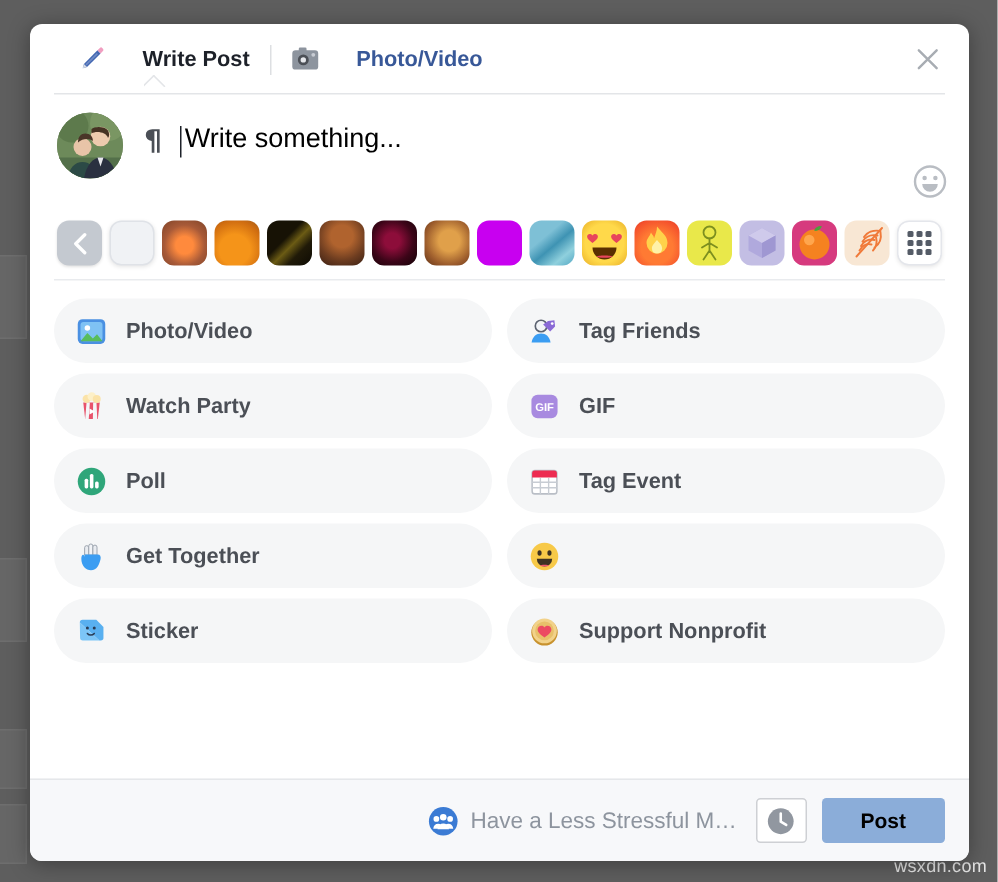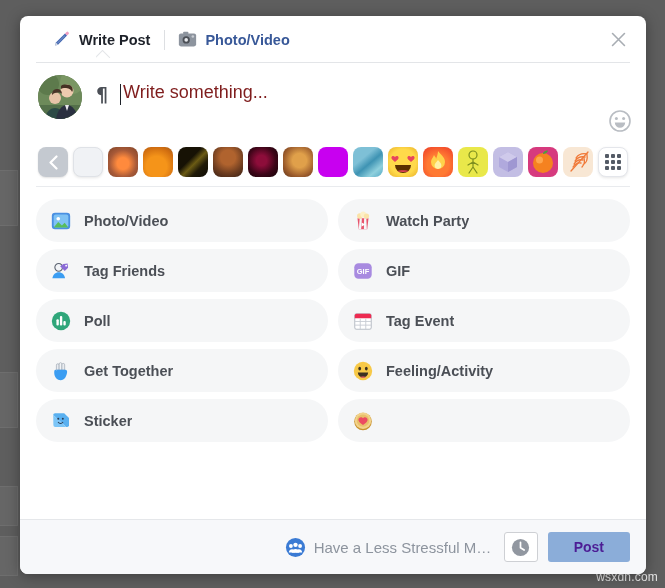--- a/index.html
+++ b/index.html
@@ -38,21 +38,21 @@
     position: relative;
     height: 47px;
     display: flex; align-items: center;
     padding: 0 14px 0 18px;
   }
   .tabbar:after {
     content: ""; position: absolute; left: 16px; right: 16px; bottom: 0;
     height: 1px; background: #e3e5e8;
   }
   .tab {
-    display: flex; align-items: center; gap: 8px;
+    display: flex; align-items: center; gap: 24px;
     padding: 0 14px; height: 34px;
     cursor: pointer; position: relative; justify-content: flex-end;
   }
   .tab .lbl {
     font-size: 14.5px; font-weight: bold; color: #385898; white-space: nowrap;
   }
   .tab.active .lbl { color: #1d2129; }
   .tab + .tab:before {
     content: ""; position: absolute; left: 0; top: 7px;
     width: 1px; height: 20px; background: #dddfe2;
@@ -94,21 +94,21 @@
     margin: 8px 0 0 14px;
     font-size: 19px; color: #4b4f56; font-weight: bold;
     font-family: "DejaVu Sans", sans-serif;
   }
   .cursor {
     width: 1px; height: 21px; background: #1d2129;
     margin: 9px 0 0 12px; flex: 0 0 auto;
   }
   .placeholder {
     margin: 7px 0 0 2px;
-    font-size: 18px; color: #7f1d1d;
+    font-size: 18px; color: #000000;
     font-family: "Liberation Sans", sans-serif;
   }
   .emoji-btn {
     position: absolute; right: 14px; top: 46px;
     width: 24px; height: 24px; cursor: pointer;
   }
 
   
   .swatch-row {
     display: flex; align-items: center; gap: 5px;
@@ -177,21 +177,21 @@
     font-size: 15px; color: #8d949e;
     max-width: 180px; white-space: nowrap; overflow: hidden; text-overflow: ellipsis;
   }
   .sched-btn {
     width: 34px; height: 30px; border: 1px solid #ced0d4; border-radius: 3px;
     background: #fff; display: flex; align-items: center; justify-content: center;
     cursor: pointer;
   }
   .post-btn {
     height: 30px; padding: 0 26px; border: none; border-radius: 3px;
-    background: #8badd9; color: #4c1d95;
+    background: #8badd9; color: #000000;
     font-size: 14px; font-weight: bold; cursor: pointer;
     font-family: "Liberation Sans", sans-serif;
   }
 </style>
 </head>
 <body>
 
 <div class="bg-panel" id="bgp1"></div>
 <div class="bg-panel" id="bgp2"></div>
 <div class="bg-panel" id="bgp3"></div>
@@ -356,43 +356,43 @@
           <circle cx="9" cy="9.5" r="2" fill="#fff"></circle>
           <path d="M4 19l5-6 4 4 3-3 4 5z" fill="#58bd5c"></path>
         </svg>
       </span>
       <span class="lbl">Photo/Video</span>
     </div>
 
     <div class="opt">
       <span class="icon">
         <svg width="22" height="22" viewBox="0 0 24 24">
+          <circle cx="9.5" cy="8" r="4.2" fill="#f2f4f7" stroke="#5b6270" stroke-width="1.2"></circle>
+          <path d="M2.6 20c.6-4.2 3.4-6.6 6.9-6.6s6.3 2.4 6.9 6.6z" fill="#3b9df2"></path>
+          <path d="M14.6 4.3l4.6-.5.5 4.6-3.6 3.6-5.1-5.1z" fill="#8a6ad6"></path>
+          <circle cx="17.6" cy="6.2" r="1" fill="#fff"></circle>
+        </svg>
+      </span>
+      <span class="lbl">Tag Friends</span>
+    </div>
+
+    <div class="opt">
+      <span class="icon">
+        <svg width="22" height="22" viewBox="0 0 24 24">
           <path d="M6 9h12l-1.4 12H7.4z" fill="#e8536b"></path>
           <path d="M8.4 9h2.4l-.8 12H7.4zM13.2 9h2.4l.6 12h-3.2z" fill="#f4f6f8"></path>
           <circle cx="8.5" cy="6.5" r="3" fill="#fbe3a8"></circle>
           <circle cx="12.2" cy="4.8" r="3.1" fill="#fdf0c8"></circle>
           <circle cx="15.8" cy="6.6" r="2.9" fill="#fbe3a8"></circle>
           <path d="M10.5 13.5l4 2.2-4 2.2z" fill="#ffffff"></path>
         </svg>
       </span>
       <span class="lbl">Watch Party</span>
     </div>
 
-    <div class="opt">
-      <span class="icon">
-        <svg width="22" height="22" viewBox="0 0 24 24">
-          <circle cx="9.5" cy="8" r="4.2" fill="#f2f4f7" stroke="#5b6270" stroke-width="1.2"></circle>
-          <path d="M2.6 20c.6-4.2 3.4-6.6 6.9-6.6s6.3 2.4 6.9 6.6z" fill="#3b9df2"></path>
-          <path d="M14.6 4.3l4.6-.5.5 4.6-3.6 3.6-5.1-5.1z" fill="#8a6ad6"></path>
-          <circle cx="17.6" cy="6.2" r="1" fill="#fff"></circle>
-        </svg>
-      </span>
-      <span class="lbl">Tag Friends</span>
-    </div>
-
 
 
     <div class="opt">
       <span class="icon">
         <svg width="22" height="22" viewBox="0 0 24 24">
           <rect x="2.5" y="3.5" width="19" height="17" rx="4.5" fill="#a88ae0"></rect>
           <text x="12" y="15.5" font-family="Liberation Sans, sans-serif" font-size="8.2" font-weight="bold" fill="#ffffff" text-anchor="middle">GIF</text>
         </svg>
       </span>
       <span class="lbl">GIF</span>
@@ -436,21 +436,20 @@
     <div class="opt">
       <span class="icon">
         <svg width="22" height="22" viewBox="0 0 24 24">
           <circle cx="12" cy="12" r="10" fill="#f7c948"></circle>
           <ellipse cx="8.4" cy="9.4" rx="1.5" ry="2" fill="#3d3222"></ellipse>
           <ellipse cx="15.6" cy="9.4" rx="1.5" ry="2" fill="#3d3222"></ellipse>
           <path d="M6.4 13.6h11.2a5.6 5.6 0 01-11.2 0z" fill="#3d3222"></path>
           <path d="M8.6 18.6c1.4 1 5.4 1 6.8 0-1-.9-5.8-.9-6.8 0z" fill="#ee5b6b"></path>
         </svg>
       </span>
-      <span class="lbl">Feeling/Activity</span>
     </div>
 
     <div class="opt">
       <span class="icon">
         <svg width="22" height="22" viewBox="0 0 24 24">
           <path d="M3.5 5.5A2 2 0 015.5 3.5h10l5.2 5.2v7.8a2 2 0 01-2 2h-1L3.5 5.5z" fill="#59b0f0"></path>
           <path d="M3.5 5.5l14.2 13h-12a2 2 0 01-2-2z" fill="#7cc5f7"></path>
           <circle cx="9" cy="9.5" r="1.1" fill="#2a3c55"></circle>
           <circle cx="14" cy="9.5" r="1.1" fill="#2a3c55"></circle>
           <path d="M9 13.4c1.2 1.6 3.8 1.6 5 0" fill="none" stroke="#2a3c55" stroke-width="1.1" stroke-linecap="round"></path>
@@ -461,20 +460,21 @@
 
     <div class="opt">
       <span class="icon">
         <svg width="22" height="22" viewBox="0 0 24 24">
           <circle cx="12" cy="12.6" r="9.6" fill="#c8922e"></circle>
           <circle cx="12" cy="11.6" r="9" fill="#f2d28a"></circle>
           <circle cx="12" cy="11.6" r="6.8" fill="#e8c06a"></circle>
           <path d="M12 16.4c-3.4-2.4-5-3.8-5-5.8 0-1.7 1.3-2.8 2.8-2.8 1 0 1.8.5 2.2 1.2.4-.7 1.2-1.2 2.2-1.2 1.5 0 2.8 1.1 2.8 2.8 0 2-1.6 3.4-5 5.8z" fill="#ec4a62"></path>
         </svg>
       </span>
+      <span class="lbl">Support Nonprofit</span>
     </div>
   </div>
 
   <div class="footer">
     <div class="audience">
       <span class="icon">
         <svg width="21" height="21" viewBox="0 0 22 22">
           <circle cx="11" cy="11" r="10" fill="#3b7bd4"></circle>
           <circle cx="11" cy="8.2" r="2.3" fill="#ffffff"></circle>
           <circle cx="6.2" cy="9.4" r="2" fill="#ffffff"></circle>

